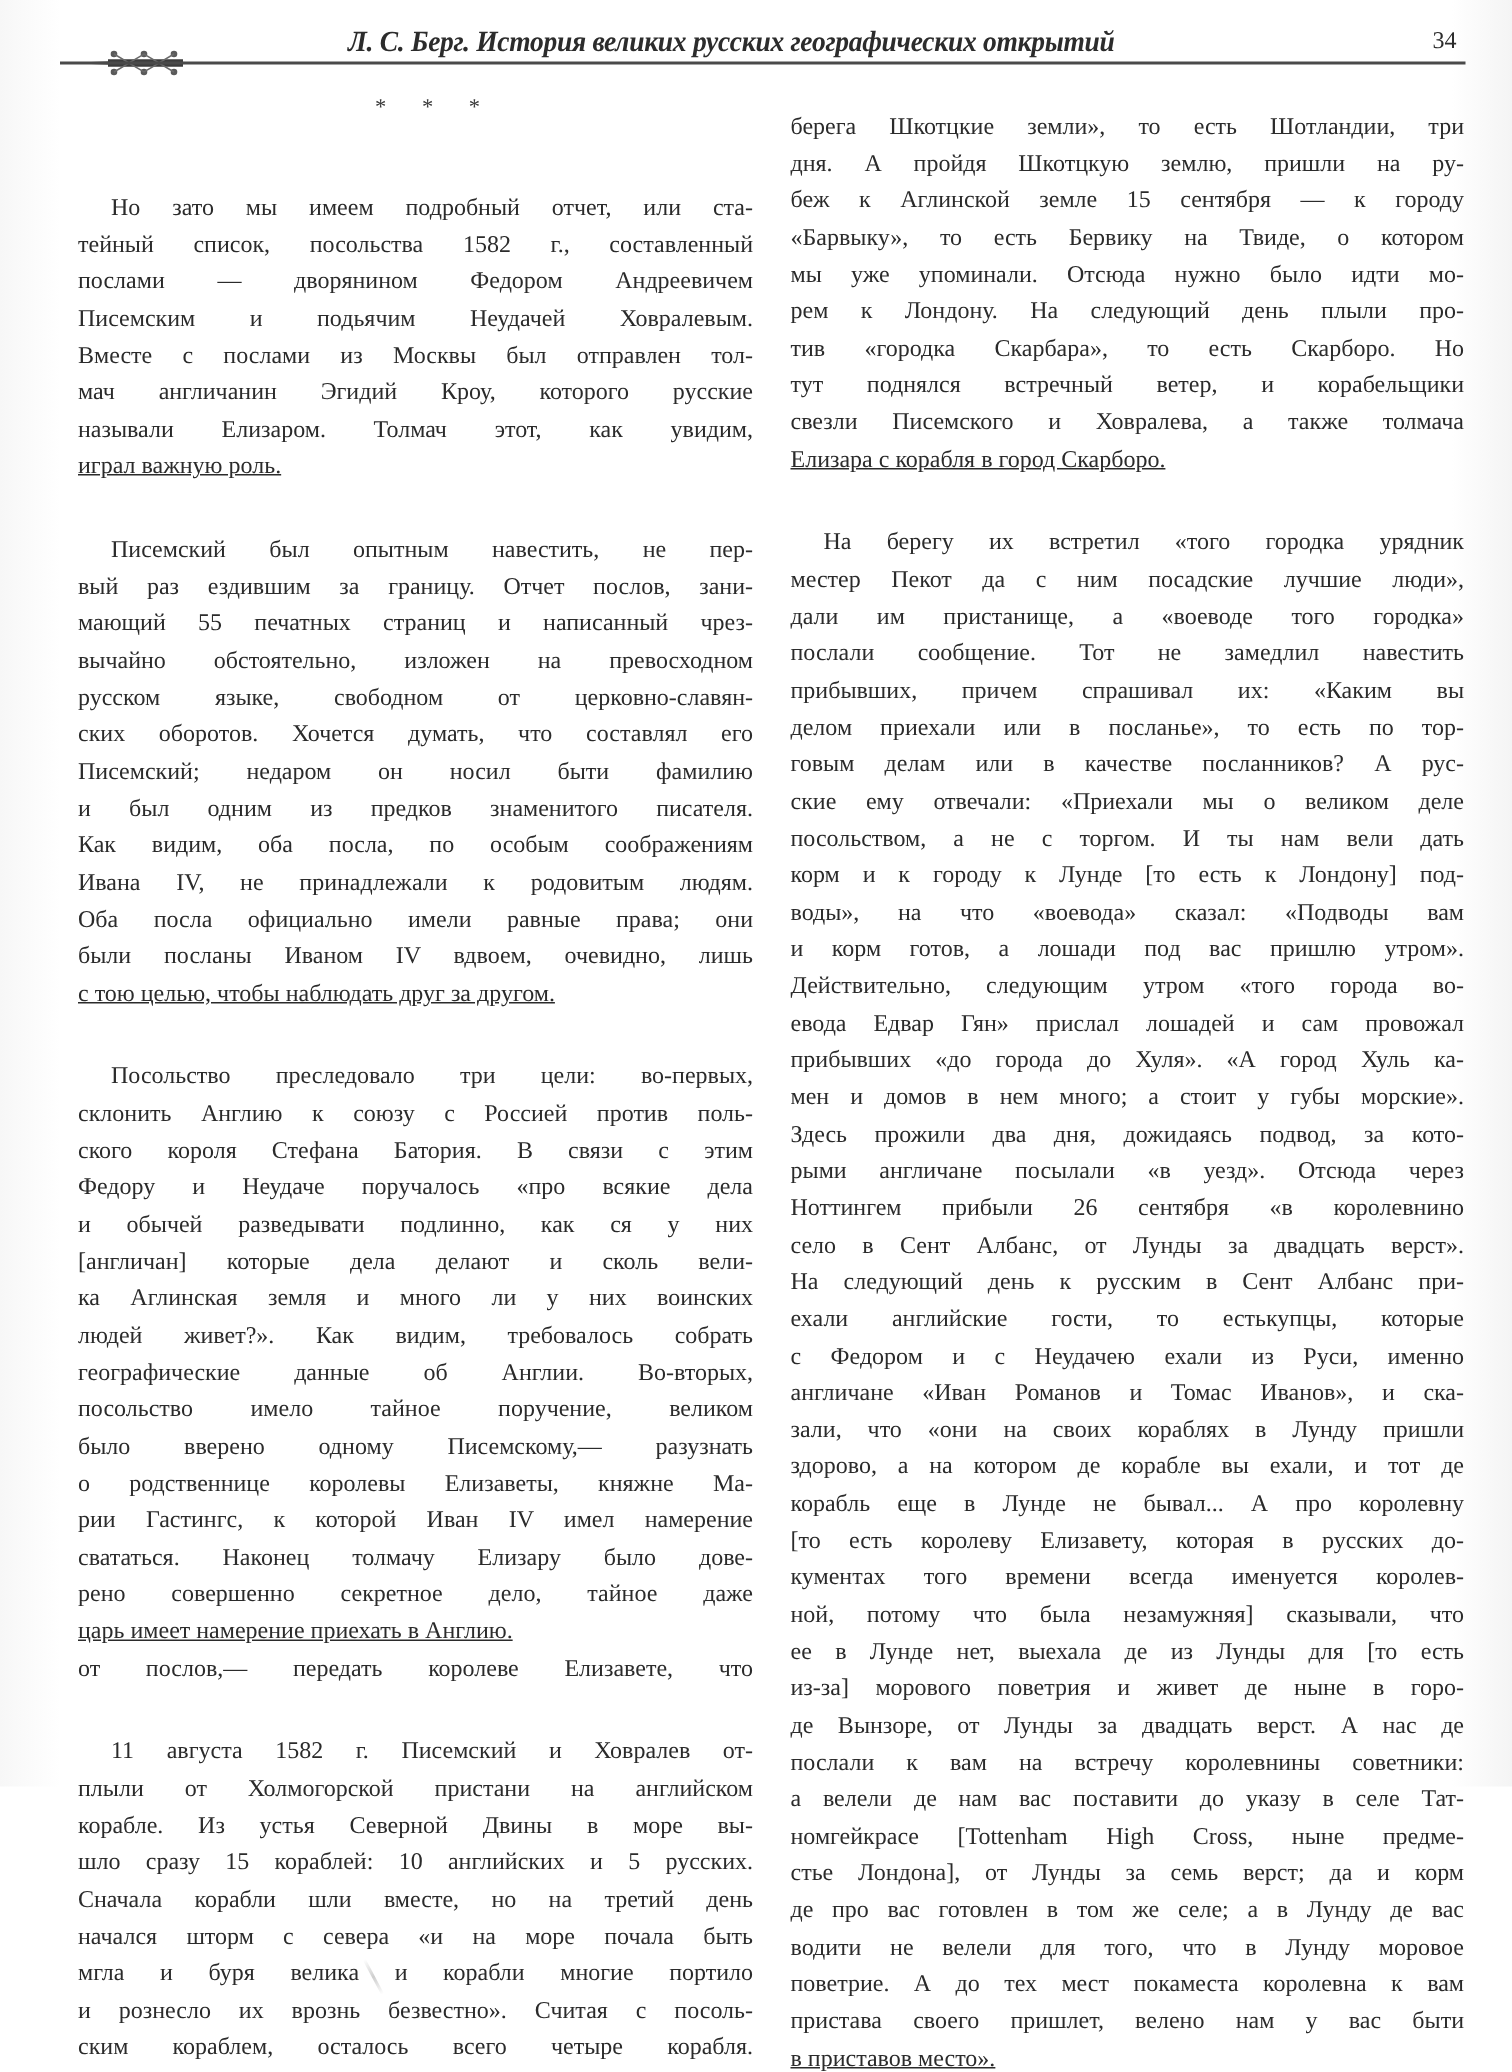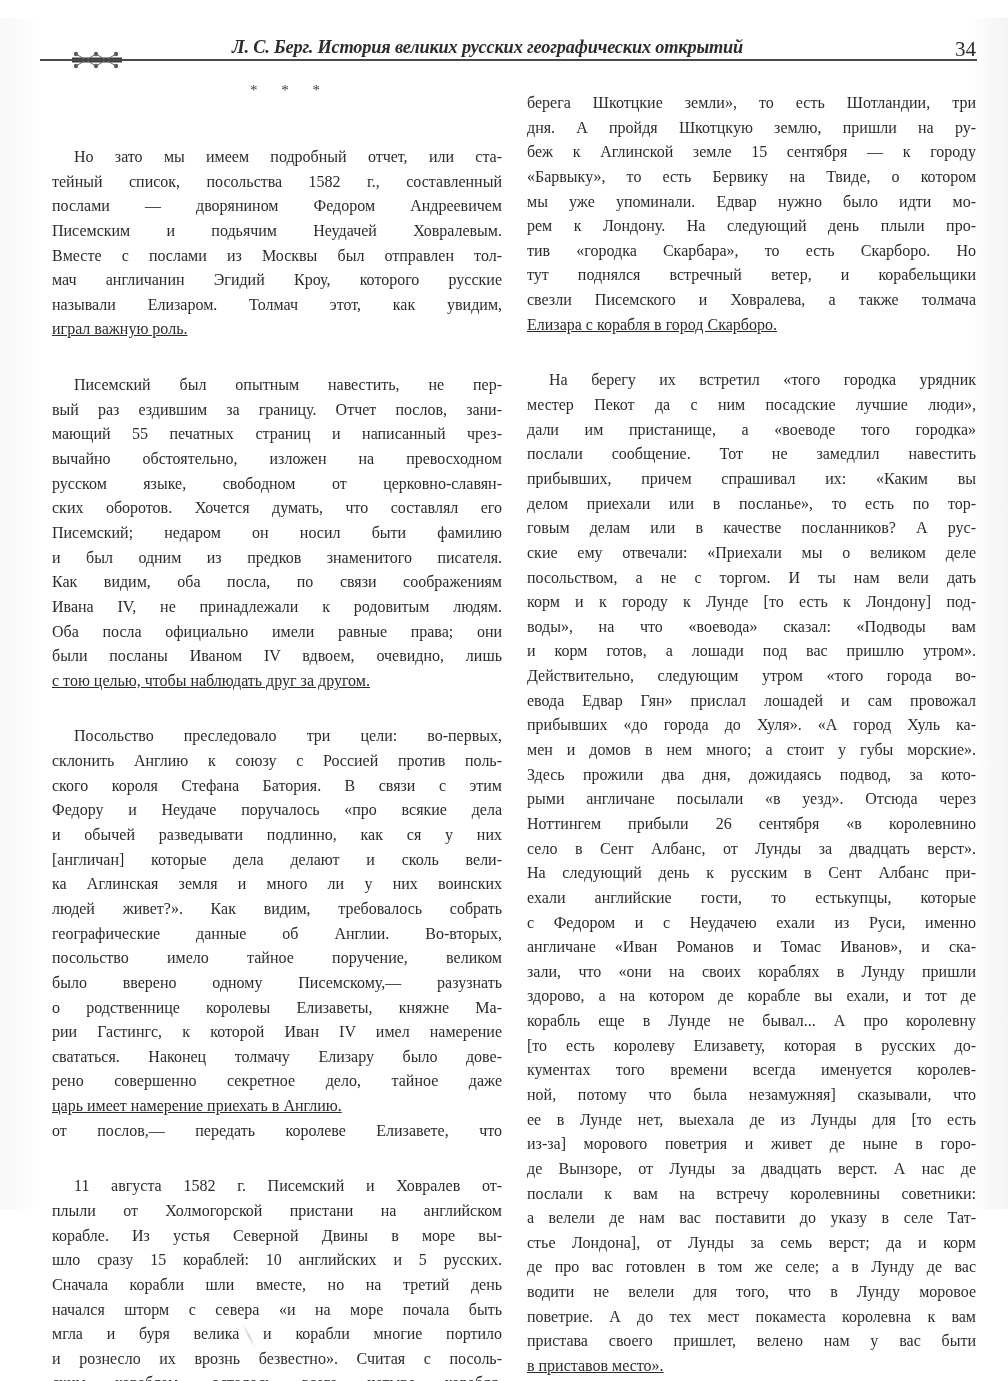--- a/index.html
+++ b/index.html
@@ -10,21 +10,21 @@
     body {
       width: 1008px;
       height: 1381px;
       position: relative;
       overflow: hidden;
       font-family: "Liberation Serif", "DejaVu Serif", serif;
       color: #2a2a2a;
     }
     .page {
       position: absolute;
-      left: 0; top: 18px;
+      left: 0; top: 0;
       width: 1008px; height: 1191px;
       background: linear-gradient(90deg, #f7f7f7 0%, #ffffff 4%, #ffffff 96%, #f4f4f4 100%);
     }
     .running-head {
       position: absolute;
       left: 0; top: 14px;
       width: 1008px; height: 34px;
     }
     .running-title {
       position: absolute;
@@ -36,21 +36,21 @@
       letter-spacing: -0.2px;
       color: #2c2c2c;
       white-space: nowrap;
       transform: scaleX(0.94);
       transform-origin: left center;
     }
     .page-number {
       position: absolute;
       left: 955px; top: 5px;
       font-family: "Liberation Serif", serif;
-      font-size: 21px;
+      font-size: 16px;
       color: #2c2c2c;
     }
     .head-rule {
       position: absolute;
       left: 40px; top: 27px;
       width: 937px; height: 2px;
       background: #4a4a4a;
     }
     .head-ornament {
       position: absolute;
@@ -141,21 +141,21 @@
       </div>
       <div>
         <span class="line indent">Писемский был опытным навестить, не пер-</span>
         <span class="line">вый раз ездившим за границу. Отчет послов, зани-</span>
         <span class="line">мающий 55 печатных страниц и написанный чрез-</span>
         <span class="line">вычайно обстоятельно, изложен на превосходном</span>
         <span class="line">русском языке, свободном от церковно-славян-</span>
         <span class="line">ских оборотов. Хочется думать, что составлял его</span>
         <span class="line">Писемский; недаром он носил быти фамилию</span>
         <span class="line">и был одним из предков знаменитого писателя.</span>
-        <span class="line">Как видим, оба посла, по связи соображениям</span>
+        <span class="line">Как видим, оба посла, по особым соображениям</span>
         <span class="line">Ивана IV, не принадлежали к родовитым людям.</span>
         <span class="line">Оба посла официально имели равные права; они</span>
         <span class="line">были посланы Иваном IV вдвоем, очевидно, лишь</span>
         <span class="line last">с тою целью, чтобы наблюдать друг за другом.</span>
       </div>
       <div>
         <span class="line indent">Посольство преследовало три цели: во-первых,</span>
         <span class="line">склонить Англию к союзу с Россией против поль-</span>
         <span class="line">ского короля Стефана Батория. В связи с этим</span>
         <span class="line">Федору и Неудаче поручалось «про всякие дела</span>
@@ -188,21 +188,21 @@
         <span class="line">дили. Затем плыли вдоль берега «Датцкие земли»,</span>
         <span class="line last">то есть Норвегии, 21 день, а потом «шли близко</span>
       </div>
     </div>
   <div class="column col-right" id="col-right">
       <div>
         <span class="line">берега Шкотцкие земли», то есть Шотландии, три</span>
         <span class="line">дня. А пройдя Шкотцкую землю, пришли на ру-</span>
         <span class="line">беж к Аглинской земле 15 сентября — к городу</span>
         <span class="line">«Барвыку», то есть Бервику на Твиде, о котором</span>
-        <span class="line">мы уже упоминали. Едвар нужно было идти мо-</span>
+        <span class="line">мы уже упоминали. Отсюда нужно было идти мо-</span>
         <span class="line">рем к Лондону. На следующий день плыли про-</span>
         <span class="line">тив «городка Скарбара», то есть Скарборо. Но</span>
         <span class="line">тут поднялся встречный ветер, и корабельщики</span>
         <span class="line">свезли Писемского и Ховралева, а также толмача</span>
         <span class="line last">Елизара с корабля в город Скарборо.</span>
       </div>
       <div>
         <span class="line indent">На берегу их встретил «того городка урядник</span>
         <span class="line">местер Пекот да с ним посадские лучшие люди»,</span>
         <span class="line">дали им пристанище, а «воеводе того городка»</span>
@@ -231,20 +231,21 @@
         <span class="line">здорово, а на котором де корабле вы ехали, и тот де</span>
         <span class="line">корабль еще в Лунде не бывал... А про королевну</span>
         <span class="line">[то есть королеву Елизавету, которая в русских до-</span>
         <span class="line">кументах того времени всегда именуется королев-</span>
         <span class="line">ной, потому что была незамужняя] сказывали, что</span>
         <span class="line">ее в Лунде нет, выехала де из Лунды для [то есть</span>
         <span class="line">из-за] морового поветрия и живет де ныне в горо-</span>
         <span class="line">де Вынзоре, от Лунды за двадцать верст. А нас де</span>
         <span class="line">послали к вам на встречу королевнины советники:</span>
         <span class="line">а велели де нам вас поставити до указу в селе Тат-</span>
+        <span class="line">номгейкрасе [Tottenham High Cross, ныне предме-</span>
         <span class="line">стье Лондона], от Лунды за семь верст; да и корм</span>
         <span class="line">де про вас готовлен в том же селе; а в Лунду де вас</span>
         <span class="line">водити не велели для того, что в Лунду моровое</span>
         <span class="line">поветрие. А до тех мест покаместа королевна к вам</span>
         <span class="line">пристава своего пришлет, велено нам у вас быти</span>
         <span class="line last">в приставов место».</span>
       </div>
     </div>
 
   <div class="scan-mark"></div>

